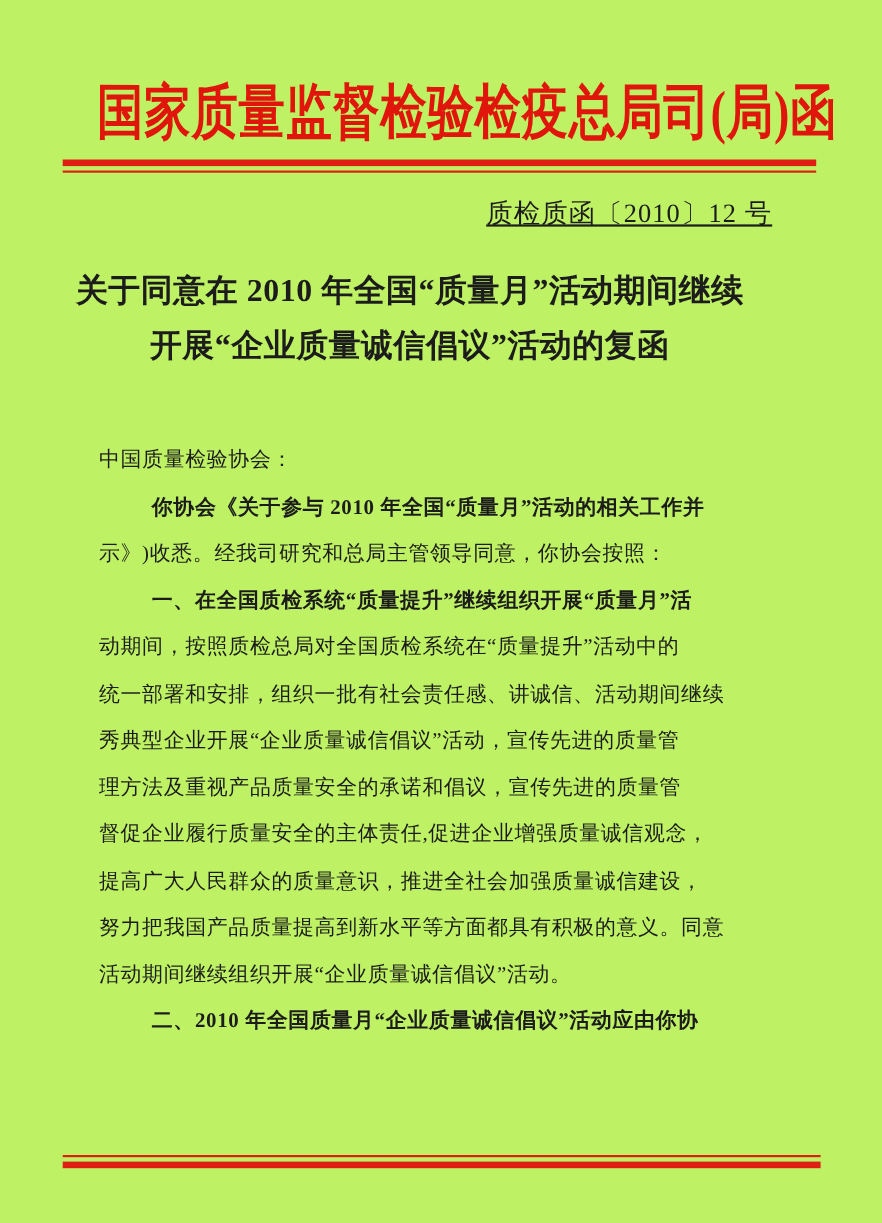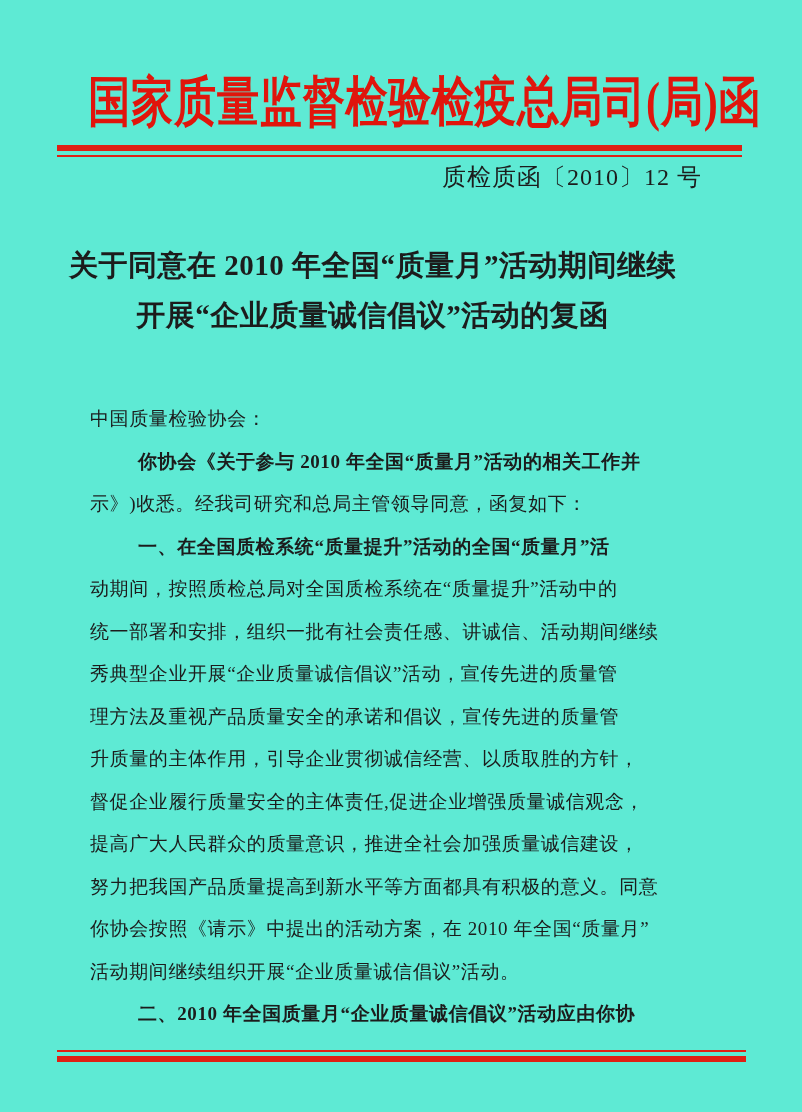--- a/index.html
+++ b/index.html
@@ -4,21 +4,21 @@
 <style>
   html, body {
     margin: 0;
     padding: 0;
     background: #ffffff;
   }
   .page {
     position: relative;
     width: 802px;
     height: 1112px;
-    background: #5eead4;
+    background: #bef264;
     overflow: hidden;
     font-family: "Liberation Serif", "DejaVu Serif", serif;
     color: #1c1c1c;
   }
   
   .letterhead {
     position: absolute;
     top: 66px;
     left: 0;
     width: 802px;
@@ -60,25 +60,26 @@
   .rule-bottom-thick {
     position: absolute;
     top: 1056px;
     left: 57px;
     width: 689px;
     height: 6px;
     background: #df1f14;
   }
   .doc-number {
     position: absolute;
-    top: 161px;
+    top: 178px;
     right: 100px;
     font-size: 24px;
     letter-spacing: 1px;
     white-space: nowrap;
+    text-decoration: underline;
   }
   .subject {
     position: absolute;
     top: 240px;
     left: 0;
     width: 745px;
     text-align: center;
     font-weight: bold;
     font-size: 29px;
     line-height: 50px;
@@ -116,31 +117,29 @@
   <div class="doc-number">质检质函〔2010〕12 号</div>
 
   <div class="subject">
     <div>关于同意在 2010 年全国“质量月”活动期间继续</div>
     <div>开展“企业质量诚信倡议”活动的复函</div>
   </div>
 
   <div class="body-text">
     <div class="line">中国质量检验协会：</div>
     <div class="line indent">你协会《关于参与 2010 年全国“质量月”活动的相关工作并</div>
-    <div class="line">示》)收悉。经我司研究和总局主管领导同意，函复如下：</div>
-    <div class="line indent">一、在全国质检系统“质量提升”活动的全国“质量月”活</div>
+    <div class="line">示》)收悉。经我司研究和总局主管领导同意，你协会按照：</div>
+    <div class="line indent">一、在全国质检系统“质量提升”继续组织开展“质量月”活</div>
     <div class="line">动期间，按照质检总局对全国质检系统在“质量提升”活动中的</div>
     <div class="line">统一部署和安排，组织一批有社会责任感、讲诚信、活动期间继续</div>
     <div class="line">秀典型企业开展“企业质量诚信倡议”活动，宣传先进的质量管</div>
     <div class="line">理方法及重视产品质量安全的承诺和倡议，宣传先进的质量管</div>
-    <div class="line">升质量的主体作用，引导企业贯彻诚信经营、以质取胜的方针，</div>
     <div class="line">督促企业履行质量安全的主体责任,促进企业增强质量诚信观念，</div>
     <div class="line">提高广大人民群众的质量意识，推进全社会加强质量诚信建设，</div>
     <div class="line">努力把我国产品质量提高到新水平等方面都具有积极的意义。同意</div>
-    <div class="line">你协会按照《请示》中提出的活动方案，在 2010 年全国“质量月”</div>
     <div class="line">活动期间继续组织开展“企业质量诚信倡议”活动。</div>
     <div class="line indent">二、2010 年全国质量月“企业质量诚信倡议”活动应由你协</div>
   </div>
 
   <div class="rule-bottom-thin"></div>
   <div class="rule-bottom-thick"></div>
 
 </div>
 
 </body></html>

